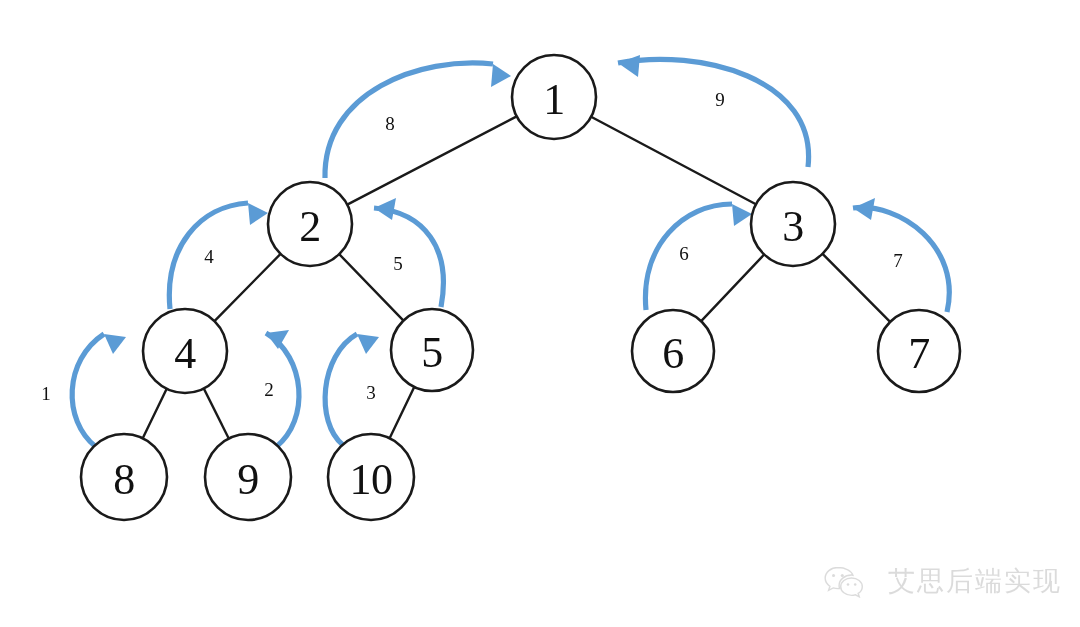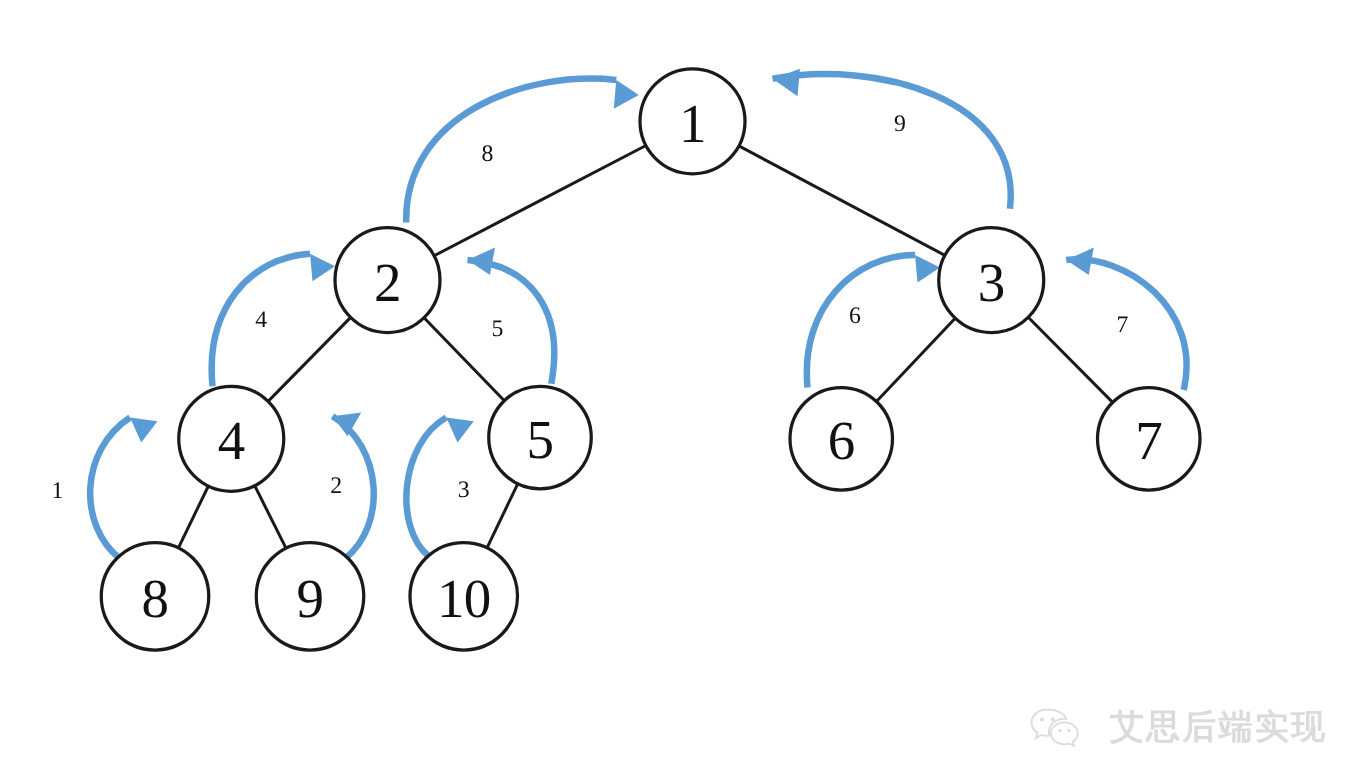--- a/index.html
+++ b/index.html
@@ -59,21 +59,20 @@
   
   #watermark {
     position: absolute;
     right: 18px;
     bottom: 28px;
     display: flex;
     align-items: center;
     gap: 25px;
     opacity: 0.30;
     user-select: none;
-    font-weight: bold;
   }
   #watermark .wm-text {
     font-family: "DejaVu Sans", "Liberation Sans", sans-serif;
     font-size: 27px;
     color: #8c8c8c;
     letter-spacing: 2px;
     white-space: nowrap;
   }
   #watermark .wm-icon {
     width: 40px;

